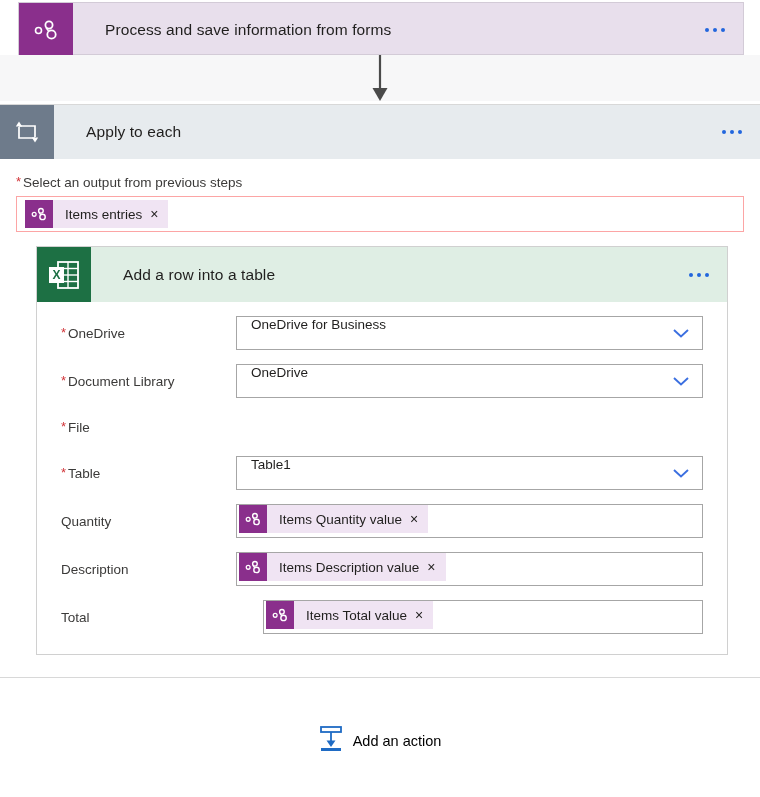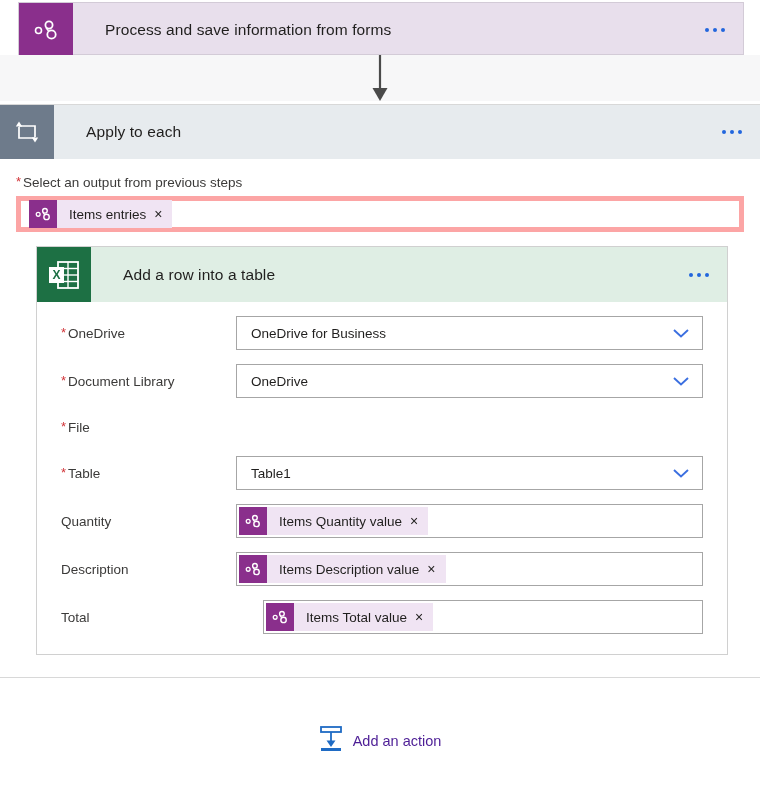--- a/index.html
+++ b/index.html
@@ -103,21 +103,21 @@
   .field-label-top {
     font-size: 13.5px;
     color: #3b3a39;
     margin-bottom: 6px;
     display: flex;
     align-items: flex-start;
   }
   .req-star { color: #d13438; font-size: 13px; line-height: 1; margin-right: 2px; }
 
   .text-box {
-    border: 5px solid #fca5a5;
+    border: 1px solid #fca5a5;
     background: #fff;
     height: 36px;
     display: flex;
     align-items: center;
     padding: 0 8px;
     box-sizing: border-box;
   }
 
   
   .token {
@@ -179,21 +179,20 @@
     display: flex;
     align-items: flex-start;
     padding-top: 1px;
   }
   .form-control {
     flex: 1;
     border: 1px solid #a6a6a6;
     background: #fff;
     height: 34px;
     display: flex;
-    align-items: center;
     box-sizing: border-box;
     padding: 0 4px 0 14px;
   }
   .form-control.token-host { padding-left: 2px; }
   .ctl-value {
     flex: 1;
     font-size: 13.5px;
     color: #201f1e;
     white-space: nowrap;
     overflow: hidden;
@@ -214,21 +213,21 @@
     top: 726px;
     width: 760px;
     display: flex;
     align-items: center;
     justify-content: center;
     gap: 10px;
     cursor: pointer;
   }
   #add-action .aa-label {
     font-size: 14.5px;
-    color: #4c1d95;
+    color: #000000;
   }
 </style>
 </head>
 <body>
 
 <div id="trigger-card">
   <div class="card-header">
     <div class="card-icon">
       <svg width="28" height="28" viewBox="0 0 28 28" aria-hidden="true">
         <circle cx="6.5" cy="14.5" r="3" fill="none" stroke="#ffffff" stroke-width="1.6"></circle>

